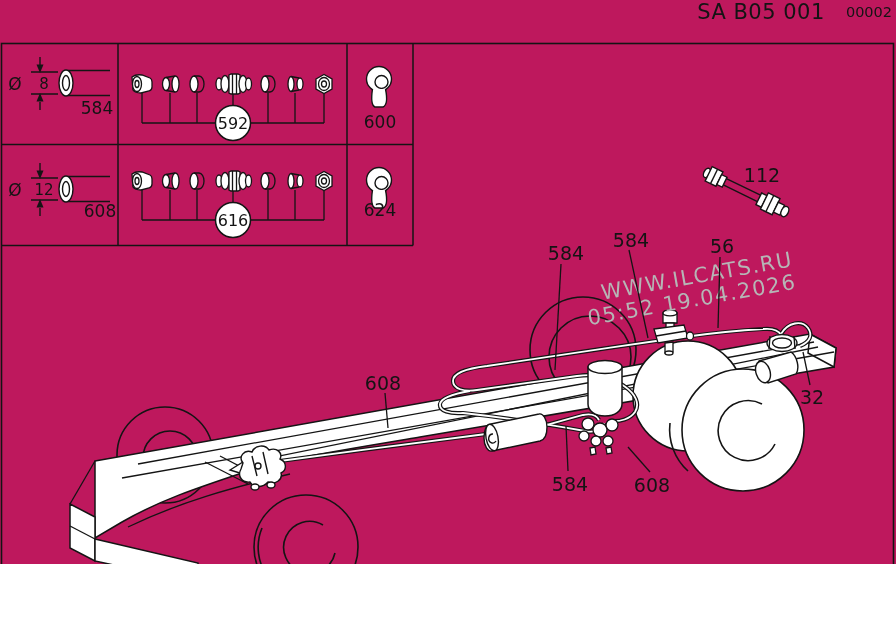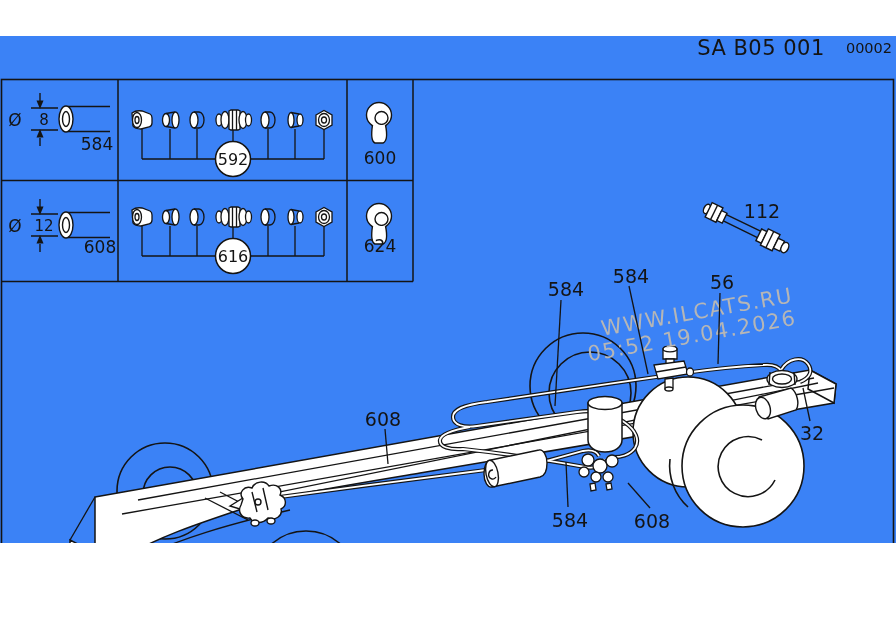--- a/index.html
+++ b/index.html
@@ -1,17 +1,17 @@
 <!DOCTYPE html>
 <html><head>
 <meta charset="utf-8">
 <style>
   html,body{margin:0;padding:0;background:#ffffff;}
-  .page{position:relative;width:896px;height:507px;background:#3b82f6;overflow:hidden;
-        font-family:"DejaVu Sans", sans-serif;margin-top:36px;}
+  .page{position:relative;width:896px;height:564px;background:#be185d;overflow:hidden;
+        font-family:"DejaVu Sans", sans-serif;}
   svg text{font-family:"DejaVu Sans", sans-serif;fill:#141414;}
   .lbl{font-size:19px;}
   .leglbl{font-size:17px;}
   .circlbl{font-size:16px;text-anchor:middle;}
   .dimlbl{font-size:15px;}
   .hdr{font-size:21px;letter-spacing:0.5px;}
   .hdr2{font-size:14.5px;}
   .wm{font-size:21px;letter-spacing:1.5px;fill:#b6b6b6;}
 </style>
 </head>

